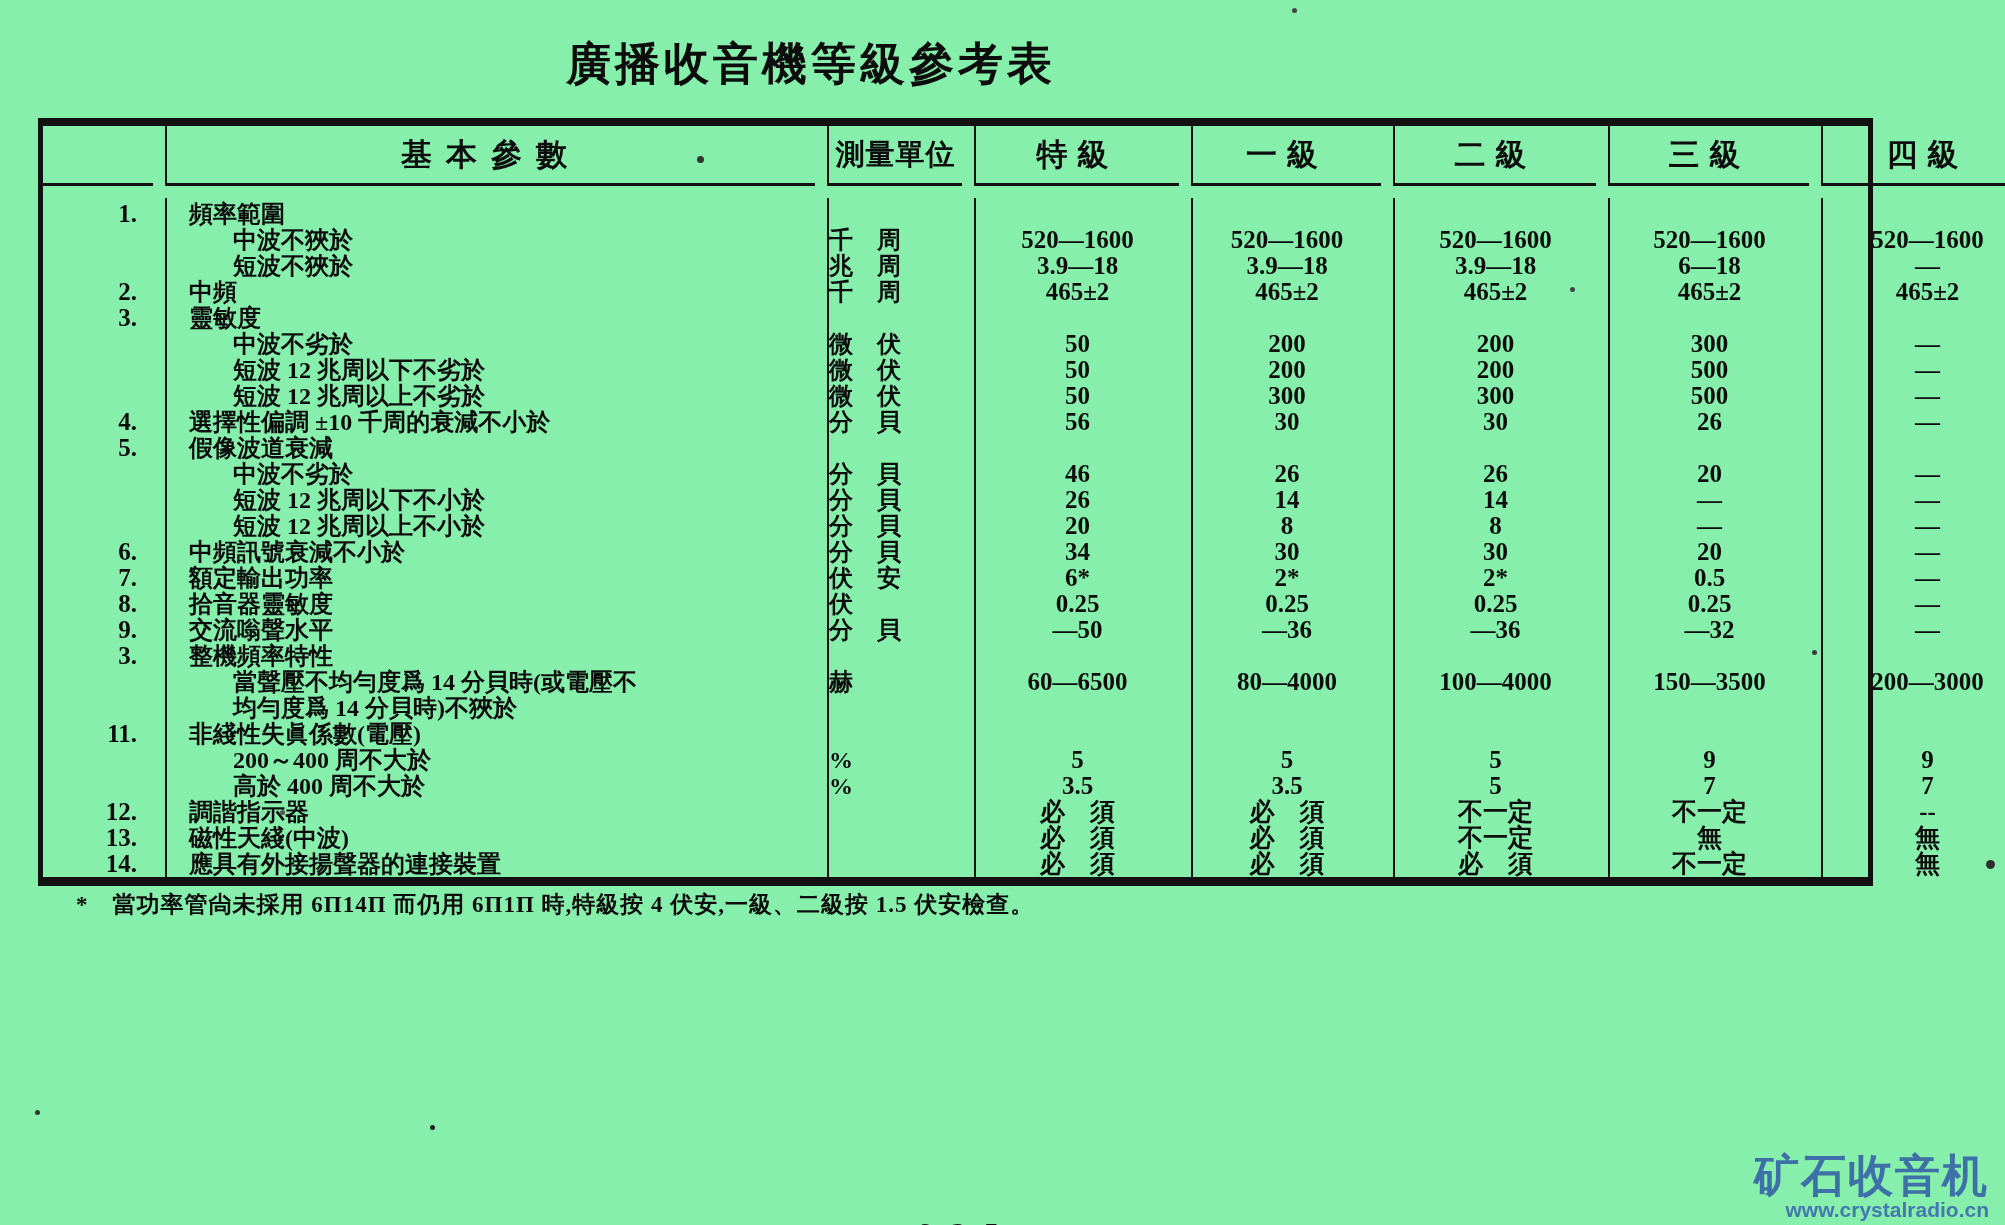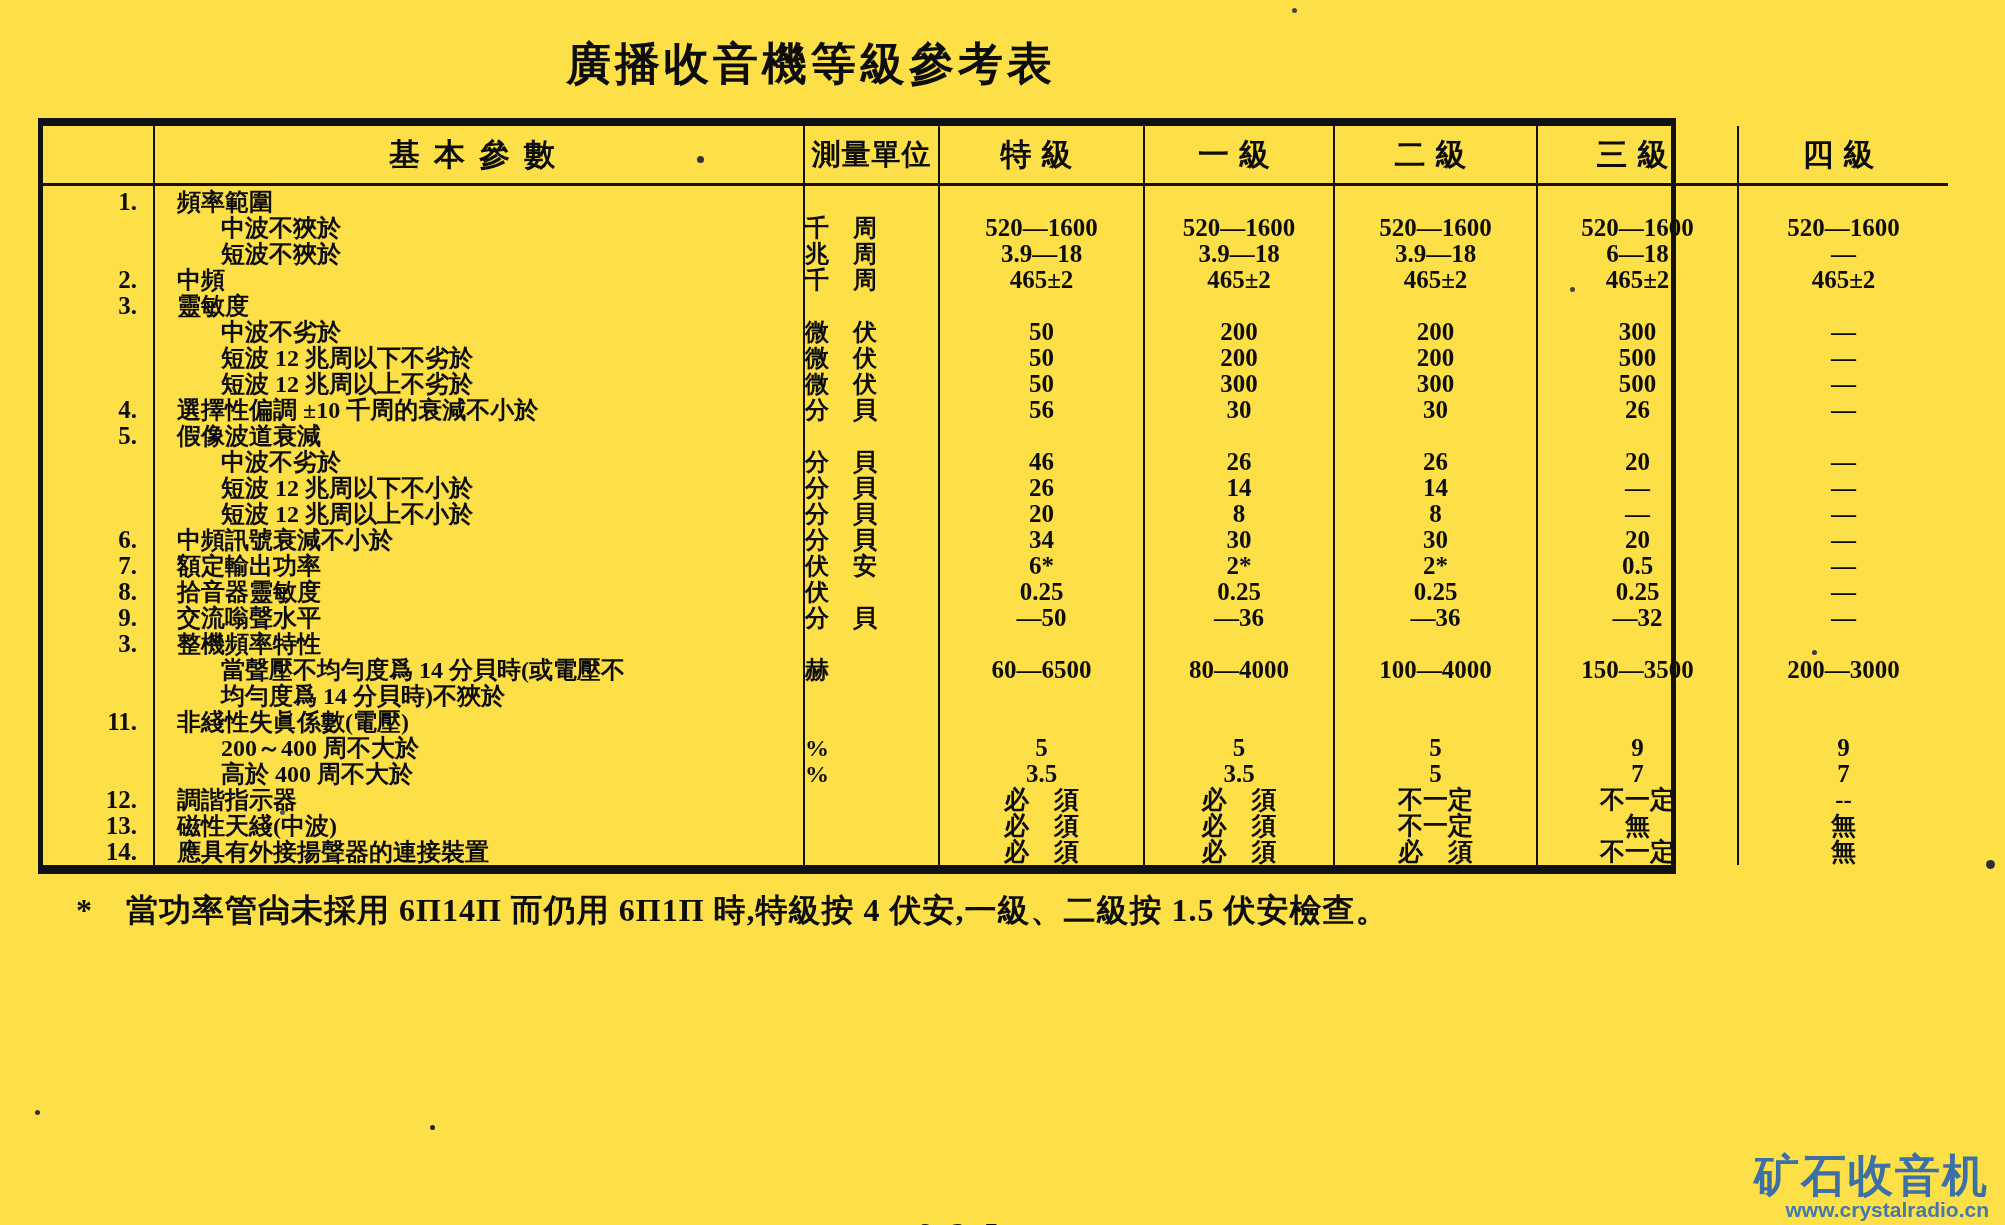--- a/index.html
+++ b/index.html
@@ -1,33 +1,34 @@
 <!DOCTYPE html>
 <html><head>
 <meta charset="utf-8">
 <style>
   html,body{margin:0;padding:0;background:#e8e8e4;}
   #page{
     position:relative;width:2005px;height:1225px;margin:0 auto;
-    background:#fde047;overflow:hidden;color:#0d0d0d;
+    background:#86efac;overflow:hidden;color:#0d0d0d;
     font-family:"Liberation Serif","DejaVu Serif",serif;
   }
   
   #doc-title{
     position:absolute;left:566px;top:34px;white-space:nowrap;
     font-size:45px;font-weight:700;letter-spacing:4px;
   }
   
   #tbl{
-    position:absolute;left:38px;top:118px;width:1638px;box-sizing:border-box;
+    position:absolute;left:38px;top:118px;width:1835px;box-sizing:border-box;
     border:5px solid #111;border-top-width:8px;border-bottom-width:9px;
     display:grid;
     grid-template-columns:110px 650px 135px 205px 190px 203px 201px 211px;
     grid-template-rows:60px auto;
     background:transparent;
+    gap:12px;
   }
   .hcell{
     border-bottom:3px solid #111;display:flex;align-items:center;justify-content:center;
     font-weight:700;font-size:31px;white-space:nowrap;overflow:visible;
   }
   .vline{border-left:2px solid #111;}
   .hcell.param{letter-spacing:14px;}
   .hcell.unit{font-size:29px;letter-spacing:1px;}
   .hcell.grade{letter-spacing:10px;}
   .bodycol{padding-top:3px;}
@@ -35,21 +36,21 @@
     height:26px;line-height:26px;font-size:24px;font-weight:700;
     white-space:nowrap;overflow:visible;
   }
   .bodycol.nums .line{text-align:right;padding-right:16px;font-size:25px;}
   .bodycol.params .line{padding-left:22px;}
   .bodycol.params .line.indent{padding-left:66px;}
   .bodycol.units .line{text-align:left;}
   .bodycol.vals .line{text-align:center;font-size:25px;}
   
   #footnote{
-    position:absolute;left:76px;top:889px;font-size:32px;font-weight:700;
+    position:absolute;left:76px;top:889px;font-size:23px;font-weight:700;
     white-space:nowrap;letter-spacing:1px;
   }
   
   #watermark{position:absolute;right:16px;bottom:4px;text-align:right;}
   #watermark .wm-title{
     font-size:45px;font-weight:700;color:#3d70a6;letter-spacing:2px;line-height:46px;
     font-family:"Liberation Sans","DejaVu Sans",sans-serif;
     text-align:right;
   }
   #watermark .wm-url{

